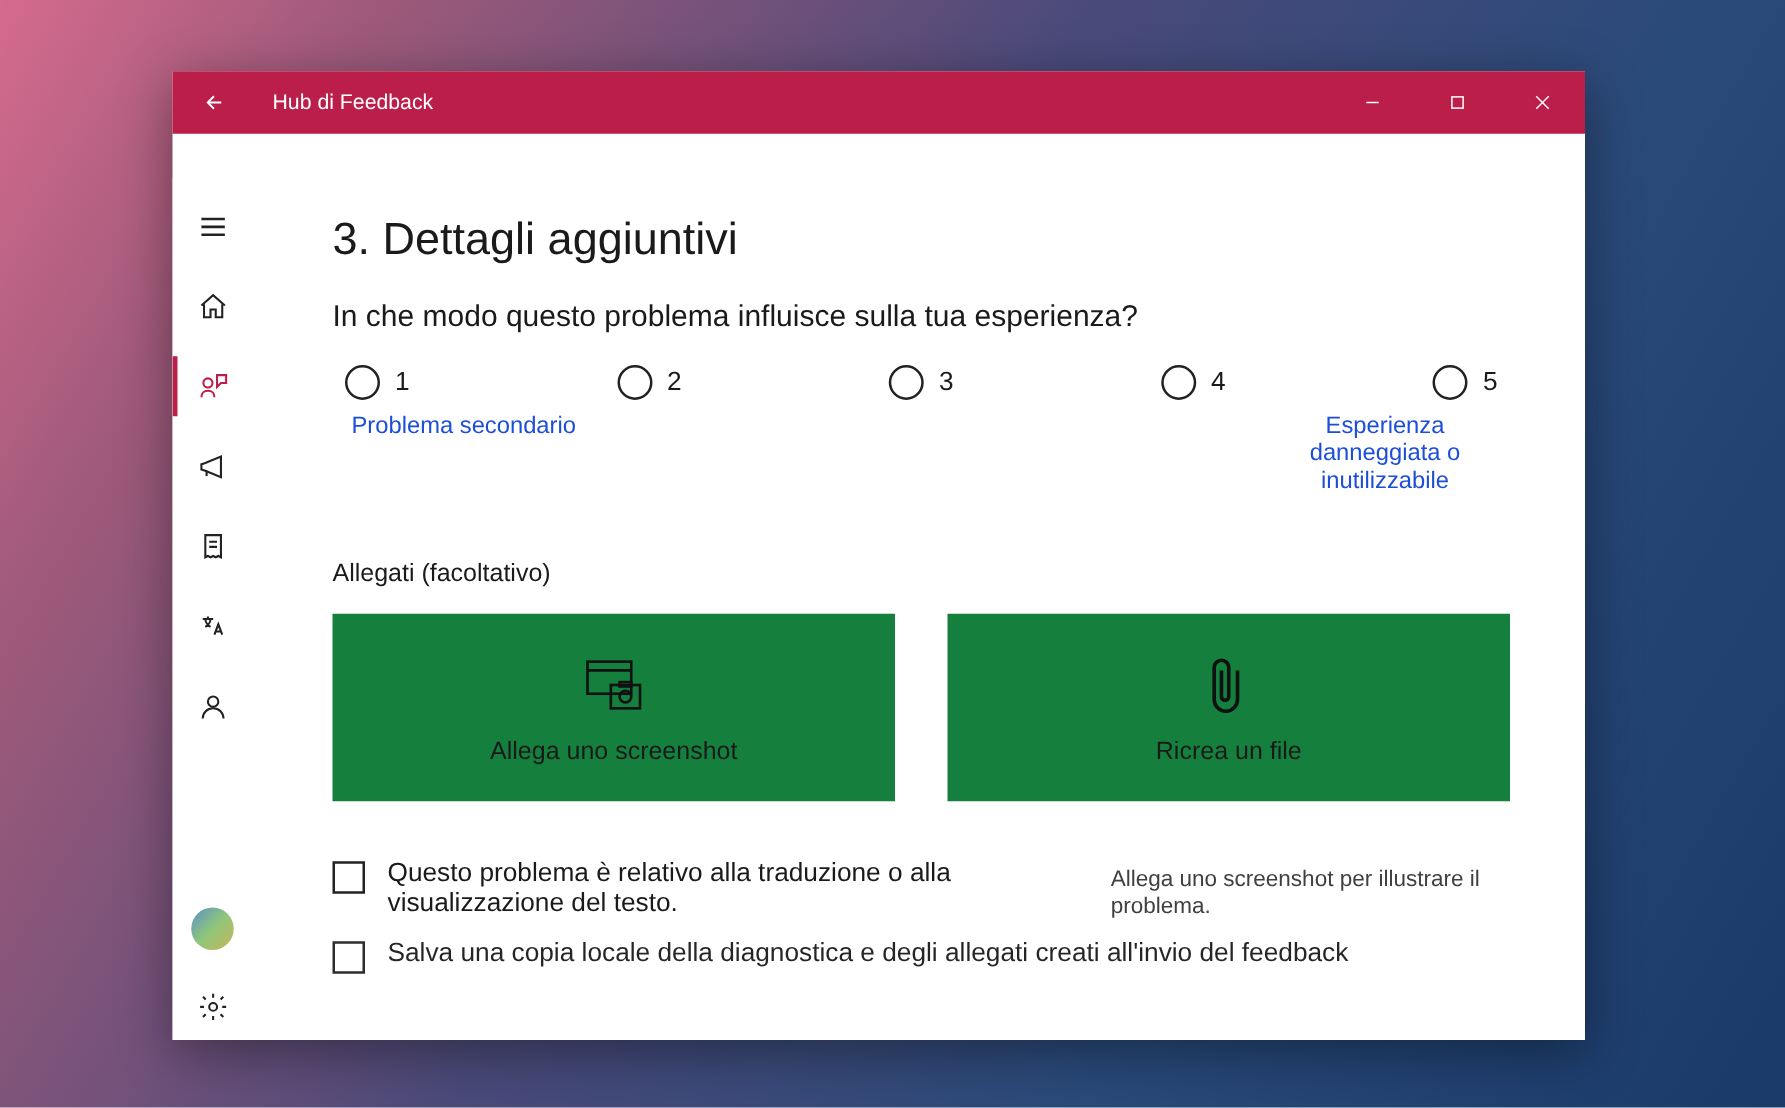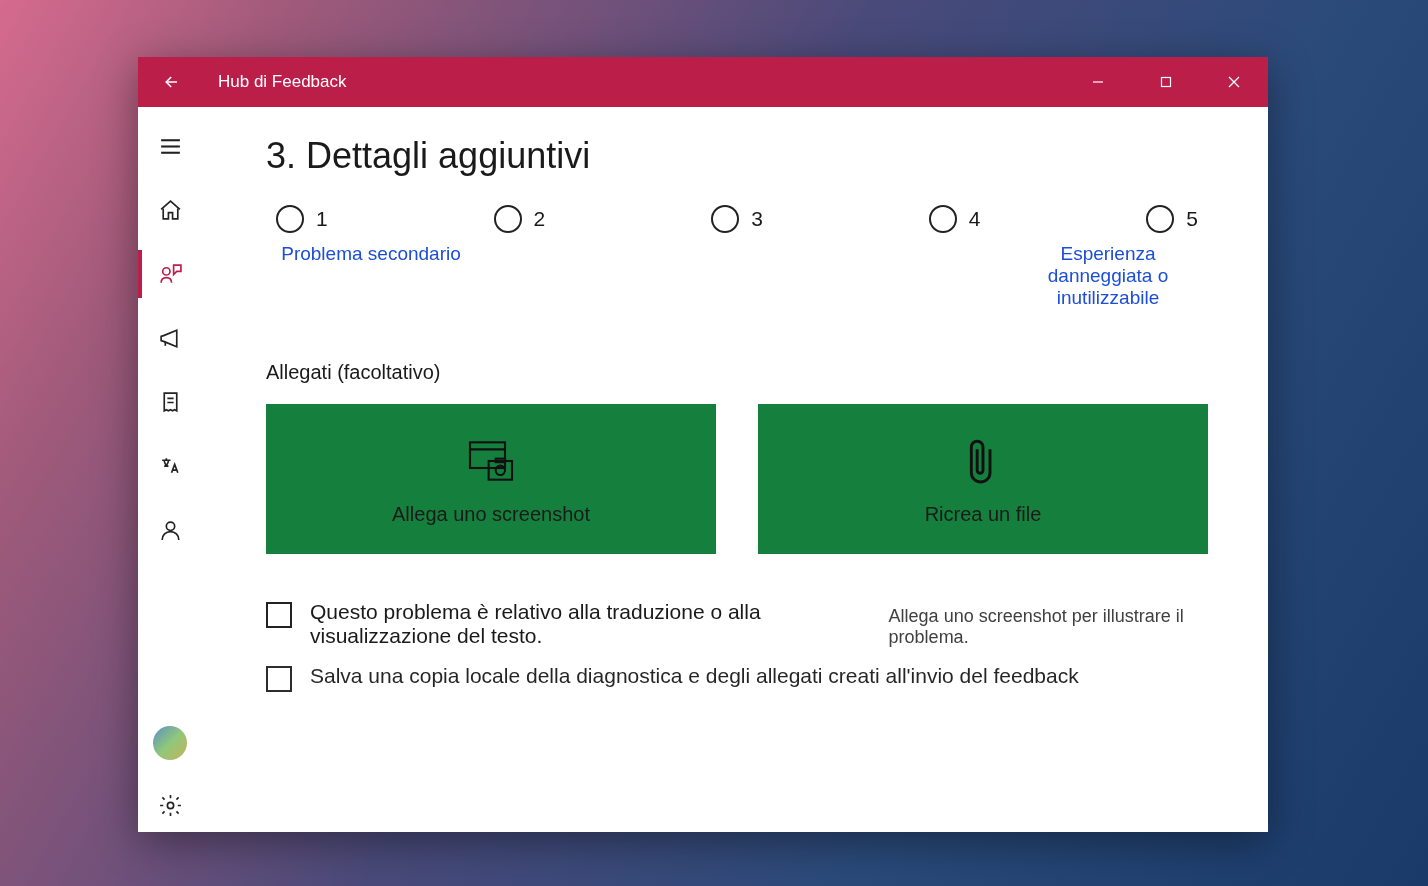--- a/index.html
+++ b/index.html
@@ -12,20 +12,21 @@
   overflow: hidden;
 }
 .window {
   position: absolute;
   left: 138px; top: 57px;
   width: 1130px; height: 775px;
   background: #fff;
   box-shadow: 0 10px 40px rgba(0,0,0,0.4);
   display: flex;
   flex-direction: column;
+  gap: 35px;
 }
 .titlebar {
   height: 50px;
   background: #bc1e4a;
   color: #fff;
   display: flex;
   align-items: center;
 }
 .back-btn {
   width: 68px; height: 50px;
@@ -196,20 +197,21 @@
       <div class="nav-item" style="height:54px">
         <svg viewBox="0 0 24 24" fill="none" stroke="currentColor" stroke-width="1.6">
             <circle cx="12" cy="12" r="3"></circle>
             <path d="M12 2v3M12 19v3M4.2 4.2l2.1 2.1M17.7 17.7l2.1 2.1M2 12h3M19 12h3M4.2 19.8l2.1-2.1M17.7 6.3l2.1-2.1"></path>
           </svg>
       </div>
     </div>
 
     <div class="content">
       <h1 class="section-title">3. Dettagli aggiuntivi</h1>
+      <div class="question">In che modo questo problema influisce sulla tua esperienza?</div>
 
       <div class="rating-row">
         <div class="rating-opt">
             <div class="radio"></div>
             <span class="rating-num">1</span>
           </div>
         <div class="rating-opt">
             <div class="radio"></div>
             <span class="rating-num">2</span>
           </div>

